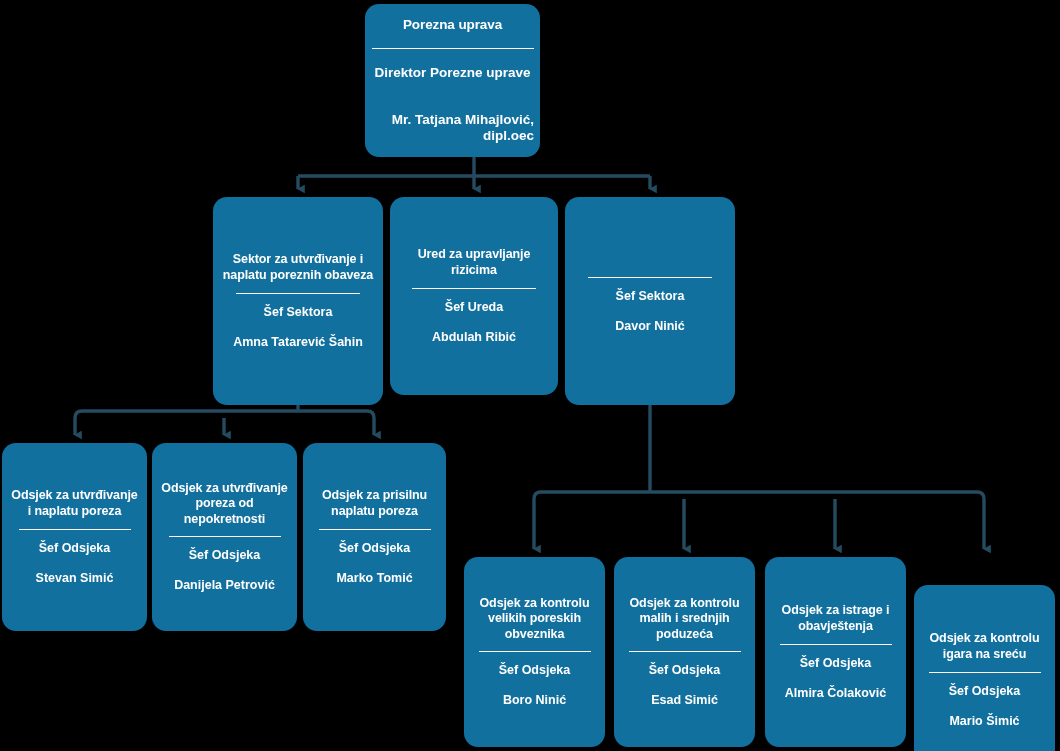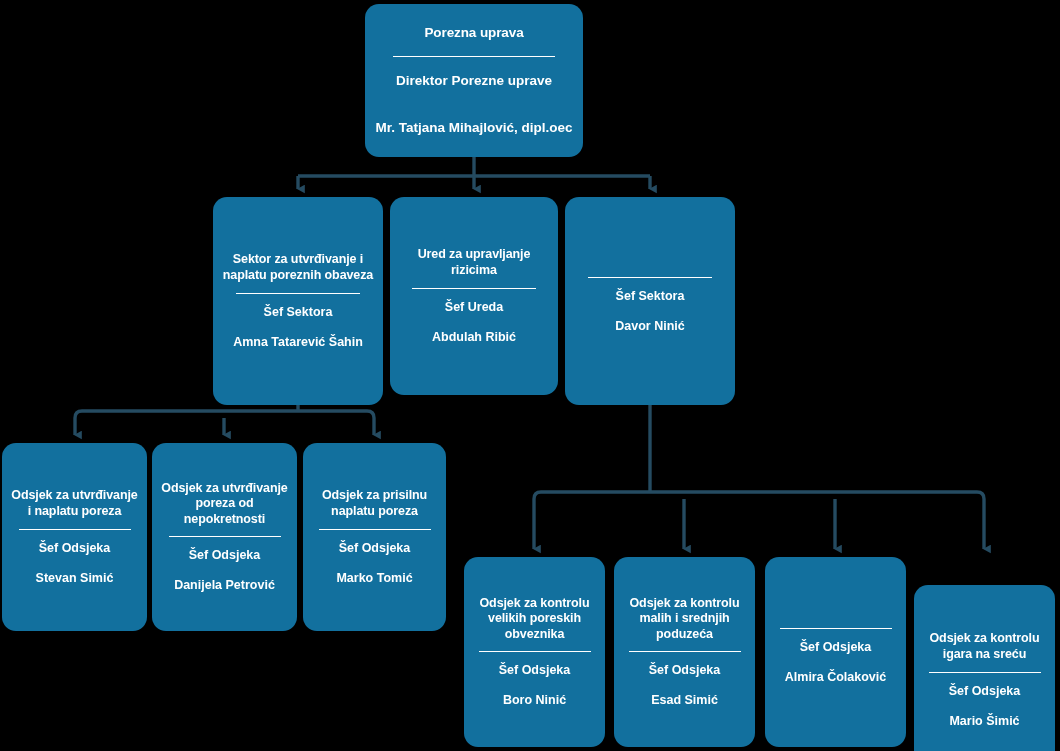--- a/index.html
+++ b/index.html
@@ -54,26 +54,26 @@
   }
   .node .person {
     font-weight: bold;
     line-height: 1.2;
     padding: 0 6px;
     margin-top: 15px;
   }
 
   
   #node-root {
-    left: 365px; top: 4px; width: 218px; height: 153px;
+    left: 365px; top: 4px; width: 175px; height: 153px;
   }
   #node-root .title { font-size: 13.5px; }
   #node-root .rule { width: 162px; margin-top: 14px; margin-bottom: 16px; }
   #node-root .role { font-size: 13.5px; }
-  #node-root .person { font-size: 13.5px; margin-top: 31px; }
+  #node-root .person { font-size: 13.5px; margin-top: 31px; text-align: right; }
 
   
   .lvl2 { width: 167px; }
   .lvl2 .title { font-size: 12.5px; text-align: center; }
   .lvl2 .rule { width: 124px; }
   .lvl2 .role { font-size: 12.5px; }
   .lvl2 .person { font-size: 12.5px; }
 
   #node-sektor-utvrdjivanje { left: 213px; top: 197px; width: 170px; height: 208px; }
   #node-ured-rizici        { left: 390px; top: 197px; width: 168px; height: 198px; }
@@ -190,20 +190,21 @@
   </div>
 
   <div class="node lvl3" id="node-odsjek-mali">
     <div class="title">Odsjek za kontrolu malih i srednjih poduzeća</div>
     <div class="rule"></div>
     <div class="role">Šef Odsjeka</div>
     <div class="person">Esad Simić</div>
   </div>
 
   <div class="node lvl3" id="node-odsjek-istrage">
+    <div class="title">Odsjek za istrage i obavještenja</div>
     <div class="rule"></div>
     <div class="role">Šef Odsjeka</div>
     <div class="person">Almira Čolaković</div>
   </div>
 
   <div class="node lvl3" id="node-odsjek-igre">
     <div class="title">Odsjek za kontrolu igara na sreću</div>
     <div class="rule"></div>
     <div class="role">Šef Odsjeka</div>
     <div class="person">Mario Šimić</div>

